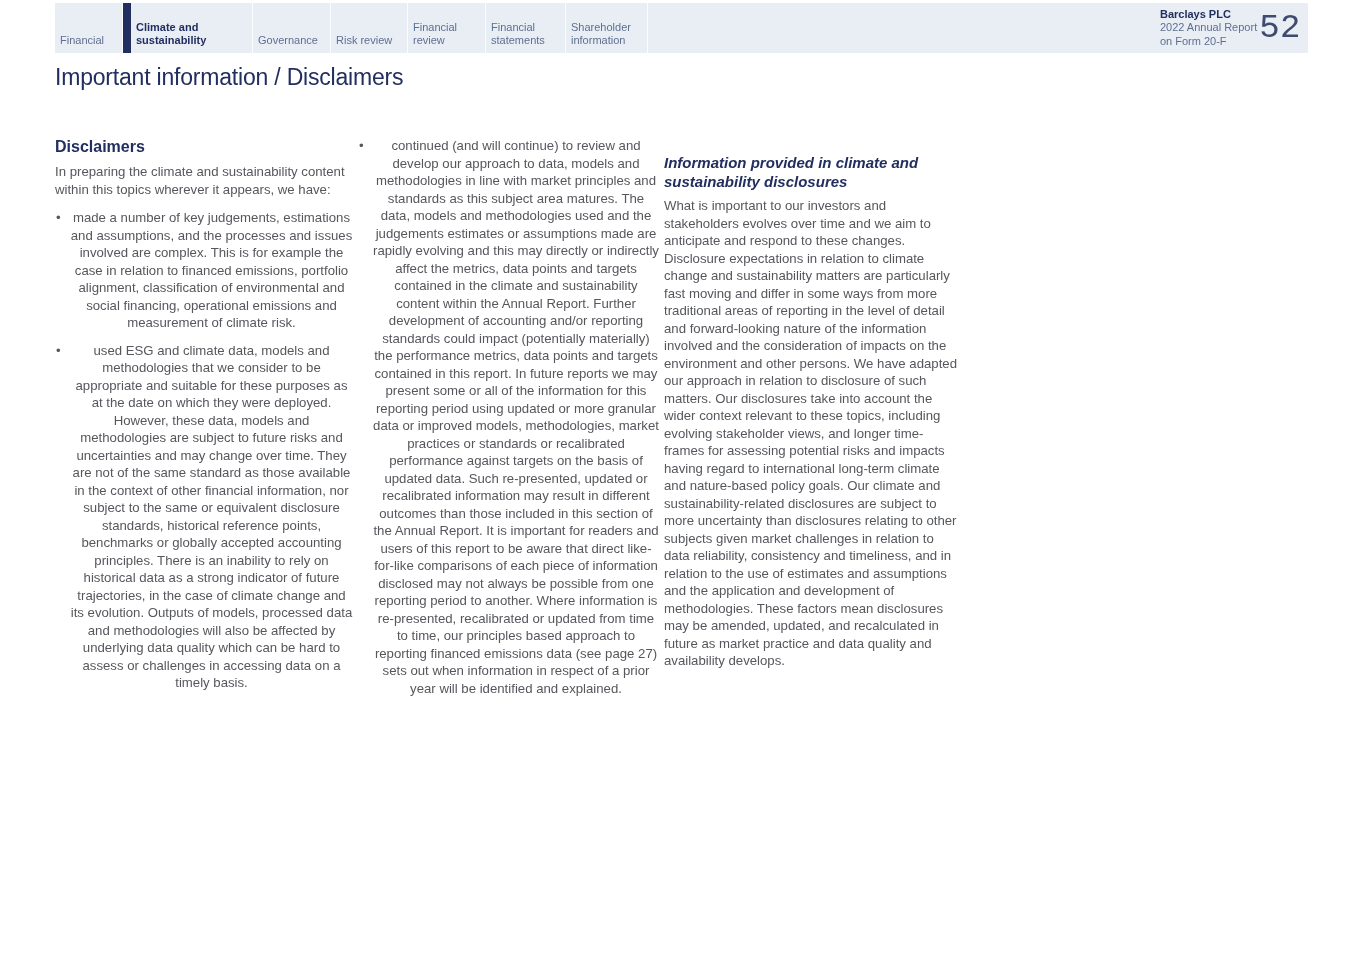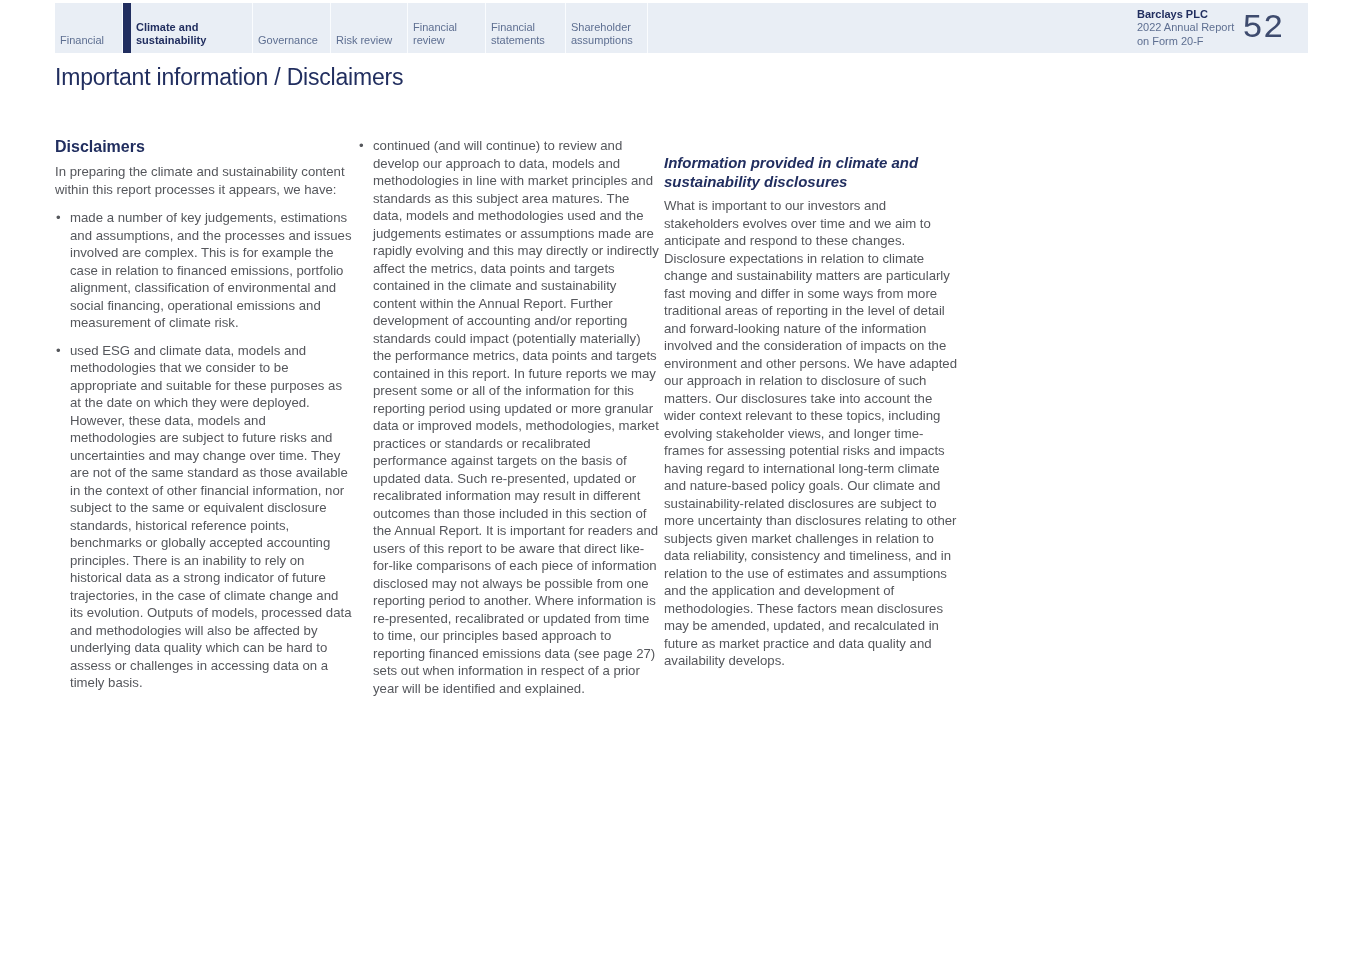--- a/index.html
+++ b/index.html
@@ -56,22 +56,22 @@
   .w-governance { width: 78px; }
   .w-risk       { width: 77px; }
   .w-finrev     { width: 78px; }
   .w-finstat    { width: 80px; }
   .w-share      { width: 82px; }
 
   .header-right {
     margin-left: auto;
     display: flex;
     align-items: center;
-    gap: 8px;
-    padding-right: 24px;
+    gap: 2px;
+    padding-right: 7px;
   }
   .brand {
     font-size: 11px;
     line-height: 13.5px;
     color: var(--muted);
   }
   .brand-name {
     font-weight: bold;
     color: var(--navy);
   }
@@ -118,21 +118,21 @@
     line-height: 19px;
     font-weight: bold;
     color: var(--navy);
     margin-bottom: 6px;
     font-style: italic;
   }
   .col-3 { padding-top: 16px; }
 
   .intro { margin-bottom: 11px; }
 
-  ul.bullets { list-style: none; }
+  ul.bullets { list-style: none; text-align: center; }
   ul.bullets li {
     position: relative;
     padding-left: 15px;
     margin-bottom: 10px;
   }
   ul.bullets li::before {
     content: "\2022";
     position: absolute;
     left: 1px;
     top: 0;
@@ -156,40 +156,40 @@
   <div class="tab w-risk">
     <span>Risk review</span>
   </div>
   <div class="tab w-finrev">
     <span>Financial review</span>
   </div>
   <div class="tab w-finstat">
     <span>Financial statements</span>
   </div>
   <div class="tab w-share">
-    <span>Shareholder assumptions</span>
+    <span>Shareholder information</span>
   </div>
 
   <div class="header-right">
     <div class="brand">
       <div class="brand-name">Barclays PLC</div>
       <div>2022 Annual Report</div>
       <div>on Form 20-F</div>
     </div>
     <div class="page-number">52</div>
   </div>
 </div>
 
 <h1 class="page-title">Important information / Disclaimers</h1>
 
 <div class="columns">
 
   <div class="col col-1">
     <div class="section-heading">Disclaimers</div>
-    <p class="intro">In preparing the climate and sustainability content within this report processes it appears, we have:</p>
+    <p class="intro">In preparing the climate and sustainability content within this topics wherever it appears, we have:</p>
     <ul class="bullets">
       <li>made a number of key judgements, estimations and assumptions, and the processes and issues involved are complex. This is for example the case in relation to financed emissions, portfolio alignment, classification of environmental and social financing, operational emissions and measurement of climate risk.</li>
       <li>used ESG and climate data, models and methodologies that we consider to be appropriate and suitable for these purposes as at the date on which they were deployed. However, these data, models and methodologies are subject to future risks and uncertainties and may change over time. They are not of the same standard as those available in the context of other financial information, nor subject to the same or equivalent disclosure standards, historical reference points, benchmarks or globally accepted accounting principles. There is an inability to rely on historical data as a strong indicator of future trajectories, in the case of climate change and its evolution. Outputs of models, processed data and methodologies will also be affected by underlying data quality which can be hard to assess or challenges in accessing data on a timely basis.</li>
     </ul>
   </div>
 
   <div class="col col-2">
     <ul class="bullets">
       <li>continued (and will continue) to review and develop our approach to data, models and methodologies in line with market principles and standards as this subject area matures. The data, models and methodologies used and the judgements estimates or assumptions made are rapidly evolving and this may directly or indirectly affect the metrics, data points and targets contained in the climate and sustainability content within the Annual Report. Further development of accounting and/or reporting standards could impact (potentially materially) the performance metrics, data points and targets contained in this report. In future reports we may present some or all of the information for this reporting period using updated or more granular data or improved models, methodologies, market practices or standards or recalibrated performance against targets on the basis of updated data. Such re-presented, updated or recalibrated information may result in different outcomes than those included in this section of the Annual Report. It is important for readers and users of this report to be aware that direct like-for-like comparisons of each piece of information disclosed may not always be possible from one reporting period to another. Where information is re-presented, recalibrated or updated from time to time, our principles based approach to reporting financed emissions data (see page 27) sets out when information in respect of a prior year will be identified and explained.</li>
     </ul>

